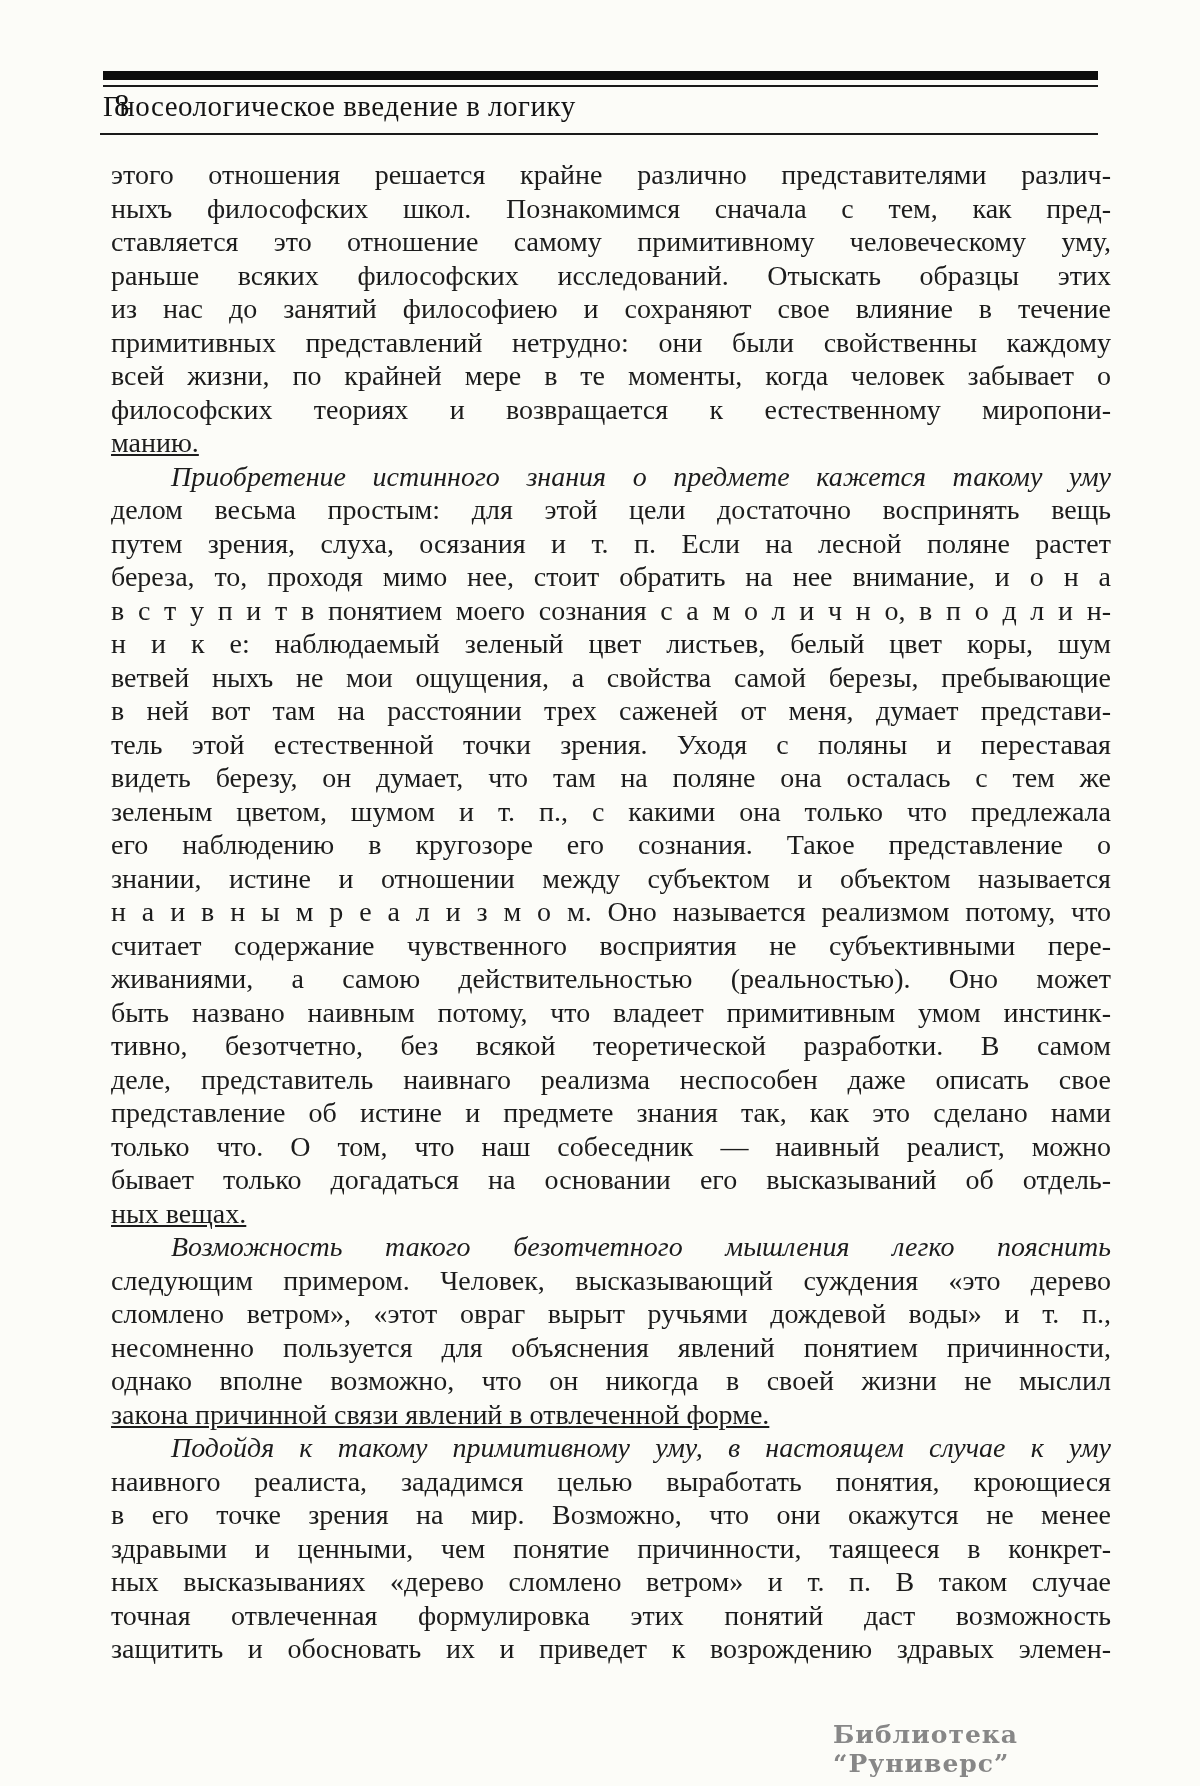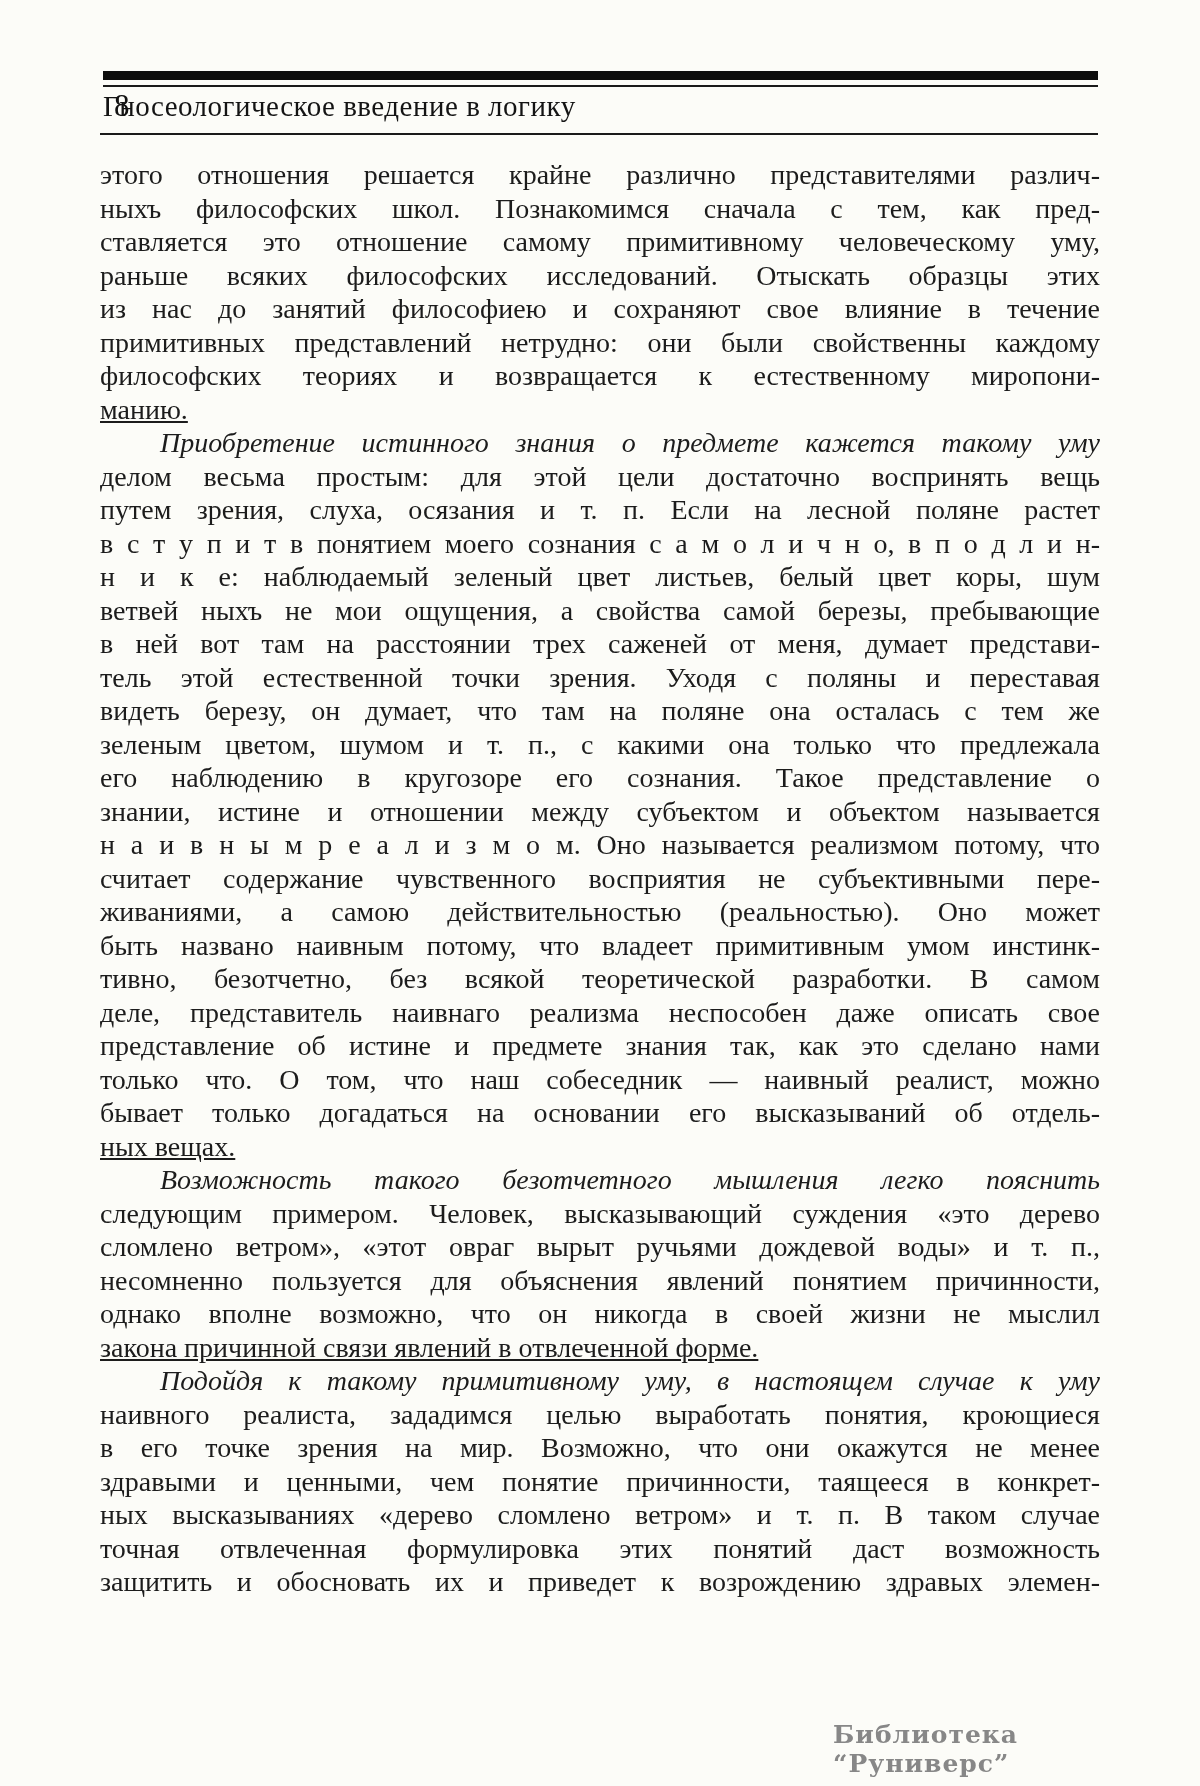--- a/index.html
+++ b/index.html
@@ -26,21 +26,21 @@
   }
   .running-title {
     position: absolute; left: 103px; top: 90px; width: 995px;
     text-align: left;
     font-size: 29px;
     letter-spacing: 0.5px;
     color: #141414;
   }
   .body-text {
     position: absolute;
-    left: 100px; top: 158px; width: 1000px;
+    left: 111px; top: 158px; width: 1000px;
   }
   .line {
     font-size: 28px;
     line-height: 33.5px;
     height: 33.5px;
     white-space: nowrap;
     text-align: justify;
     text-align-last: justify;
     color: #1c1c1c;
   }
@@ -70,25 +70,27 @@
 
   <div class="rule rule-header-bottom"></div>
 
   <main class="body-text">
       <div class="line">этого отношения решается крайне различно представителями различ-</div>
       <div class="line">ныхъ философских школ. Познакомимся сначала с тем, как пред-</div>
       <div class="line">ставляется это отношение самому примитивному человеческому уму,</div>
       <div class="line">раньше всяких философских исследований. Отыскать образцы этих</div>
       <div class="line">из нас до занятий философиею и сохраняют свое влияние в течение</div>
       <div class="line">примитивных представлений нетрудно: они были свойственны каждому</div>
+      <div class="line">всей жизни, по крайней мере в те моменты, когда человек забывает о</div>
       <div class="line">философских теориях и возвращается к естественному миропони-</div>
       <div class="line last">манию.</div>
       <div class="line indent">Приобретение истинного знания о предмете кажется такому уму</div>
       <div class="line">делом весьма простым: для этой цели достаточно воспринять вещь</div>
       <div class="line">путем зрения, слуха, осязания и т. п. Если на лесной поляне растет</div>
+      <div class="line">береза, то, проходя мимо нее, стоит обратить на нее внимание, и о н а</div>
       <div class="line">в с т у п и т в понятием моего сознания с а м о л и ч н о, в п о д л и н-</div>
       <div class="line">н и к е: наблюдаемый зеленый цвет листьев, белый цвет коры, шум</div>
       <div class="line">ветвей ныхъ не мои ощущения, а свойства самой березы, пребывающие</div>
       <div class="line">в ней вот там на расстоянии трех саженей от меня, думает представи-</div>
       <div class="line">тель этой естественной точки зрения. Уходя с поляны и переставая</div>
       <div class="line">видеть березу, он думает, что там на поляне она осталась с тем же</div>
       <div class="line">зеленым цветом, шумом и т. п., с какими она только что предлежала</div>
       <div class="line">его наблюдению в кругозоре его сознания. Такое представление о</div>
       <div class="line">знании, истине и отношении между субъектом и объектом называется</div>
       <div class="line">н а и в н ы м  р е а л и з м о м. Оно называется реализмом потому, что</div>

